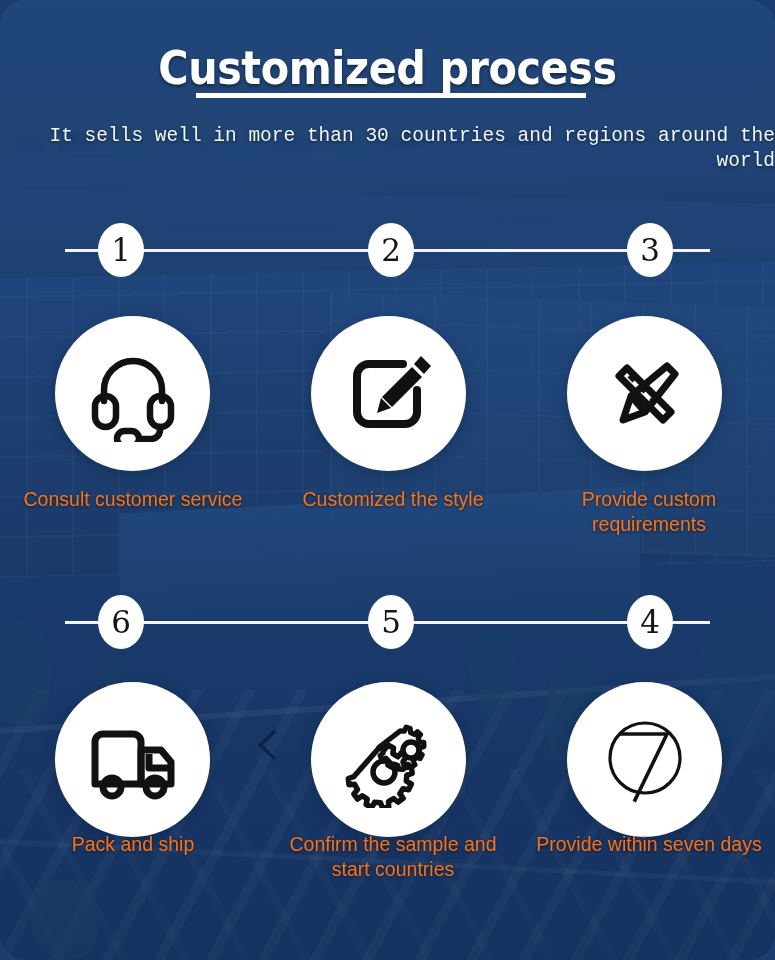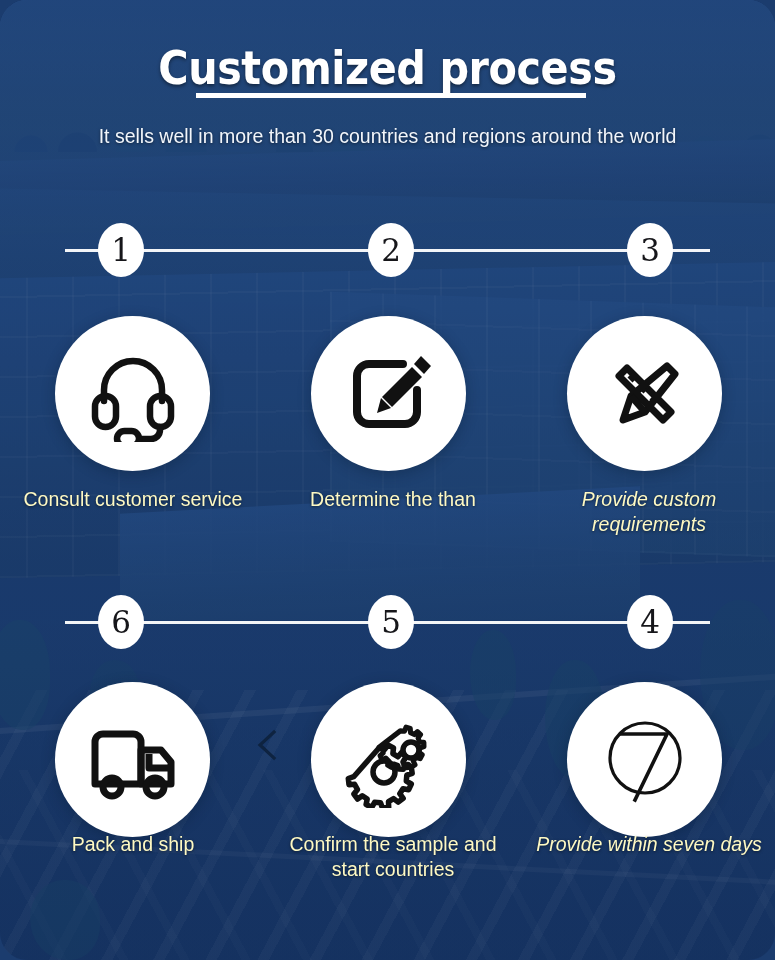--- a/index.html
+++ b/index.html
@@ -138,24 +138,25 @@
     transform:scaleX(.88);
     text-shadow:0 2px 4px rgba(0,0,0,.45);
   }
   .title-rule{
     position:absolute;left:196px;top:93px;width:390px;height:5px;
     background:#ffffff;
   }
 
   .subtitle{
     position:absolute;left:0;top:124px;width:100%;
-    text-align:center;
+    text-align:right;
     font-size:19.5px;line-height:25px;
     color:#f2f6fb;
     text-shadow:0 1px 3px rgba(0,0,0,.5);
+    font-family:Liberation Mono, monospace;
   }
 
   
   .rail{position:absolute;left:0;width:775px;height:56px;}
   .rail-1{top:223px;}
   .rail-2{top:595px;}
   .rail-line{
     position:absolute;left:65px;top:26px;width:645px;height:3px;
     background:#ffffff;opacity:.95;
   }
@@ -180,28 +181,28 @@
   }
   .row1 .c1{left:55px;top:316px;}
   .row1 .c2{left:311px;top:316px;}
   .row1 .c3{left:567px;top:316px;}
   .row2 .c1{left:55px;top:682px;}
   .row2 .c2{left:311px;top:682px;}
   .row2 .c3{left:567px;top:682px;}
 
   .caption{
     position:absolute;width:230px;text-align:center;
-    font-size:19.5px;line-height:25px;color:#fef9c3;
+    font-size:19.5px;line-height:25px;color:#f97316;
     text-shadow:0 1px 3px rgba(0,0,0,.5);
   }
   .cap-r1{top:487px;}
   .cap-r2{top:832px;}
   .cap-l{left:18px;}
   .cap-m{left:278px;}
-  .cap-r{left:534px;font-style:italic;}
+  .cap-r{left:534px;}
 
   .chevron{
     position:absolute;left:252px;top:728px;width:30px;height:34px;
     color:#0e2340;
   }
 </style>
 </head>
 <body>
 
 <div class="poster">
@@ -275,21 +276,21 @@
             <path d="M55 56 L60 51"></path>
 
             <path d="M26 74 L34 50 L70 20 L78 28 L48 66 Z"></path>
             <path d="M34 50 L48 66"></path>
           </g>
         </svg>
       </div>
     </div>
 
     <div class="caption cap-r1 cap-l">Consult customer service</div>
-    <div class="caption cap-r1 cap-m">Determine the than</div>
+    <div class="caption cap-r1 cap-m">Customized the style</div>
     <div class="caption cap-r1 cap-r">Provide custom requirements</div>
 
     <div class="rail rail-2">
       <div class="rail-line"></div>
       <div class="num num-a">6</div>
       <div class="num num-b">5</div>
       <div class="num num-c">4</div>
     </div>
 
     <div class="row2">

